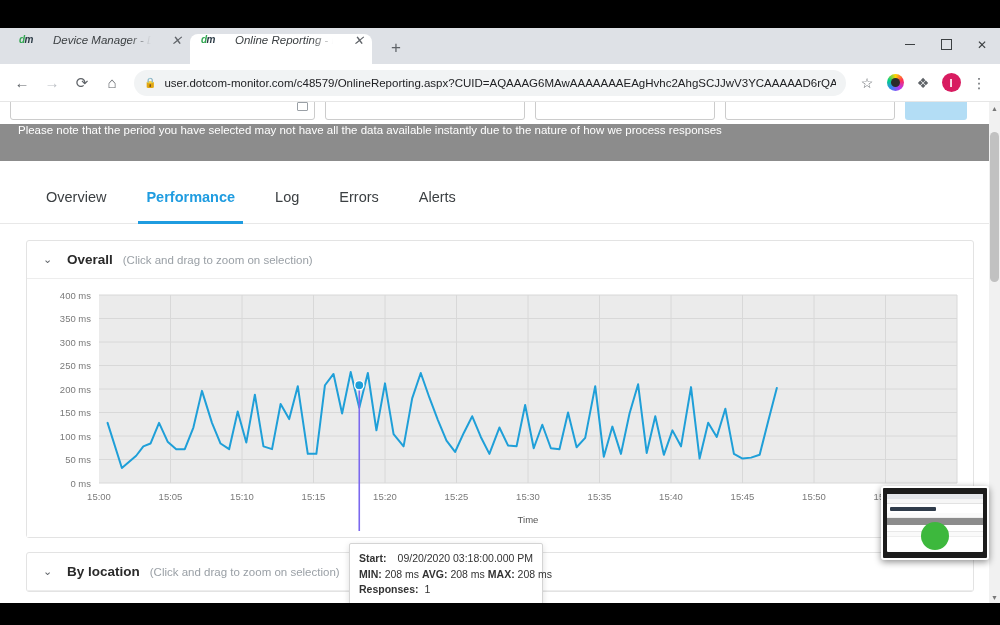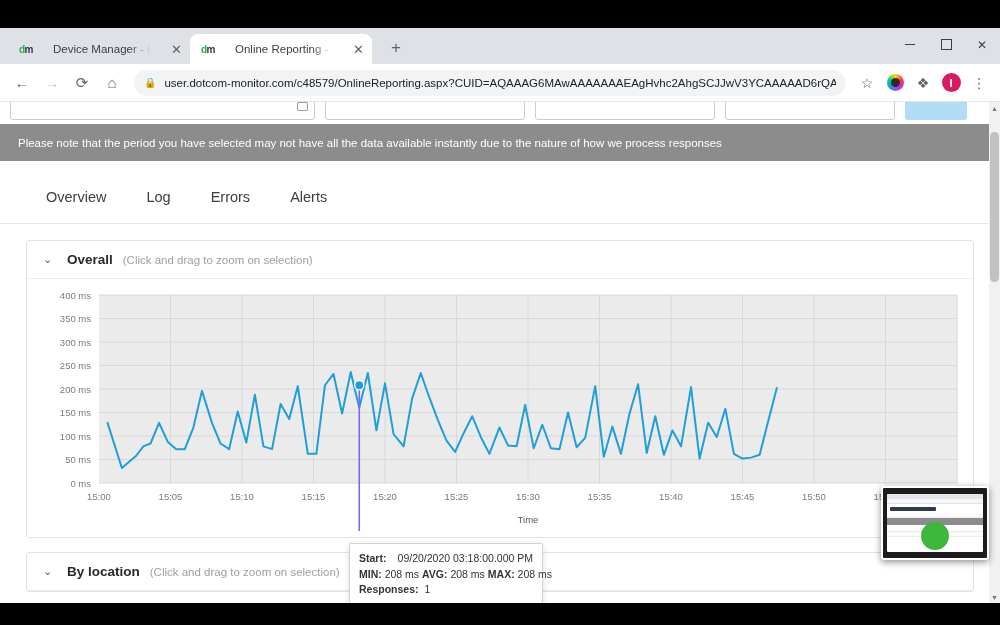--- a/index.html
+++ b/index.html
@@ -15,23 +15,23 @@
     position: absolute; left: 0; top: 28px; width: 1000px; height: 575px;
     background: #fff; overflow: hidden;
   }
 
   
   .tabstrip {
     position: relative; height: 36px; background: #dee1e6;
     display: flex; align-items: flex-end; padding-left: 8px;
   }
   .tab {
-    position: relative; display: flex; align-items: center; gap: 20px;
+    position: relative; display: flex; gap: 20px;
     height: 30px; width: 182px; padding: 0 8px 0 11px;
-    border-radius: 8px 8px 0 0; font-size: 11.5px; color: #3c4043;
+    border-radius: 8px 8px 0 0; font-size: 11.5px; color: #3c4043; font-style: italic;
   }
   .tab.inactive { background: transparent; }
   .tab.active { background: #fff; }
   .tab-title {
     flex: 1; white-space: nowrap; overflow: hidden;
     -webkit-mask-image: linear-gradient(to right,#000 78%,transparent 100%);
     mask-image: linear-gradient(to right,#000 78%,transparent 100%);
   }
   .favicon { font-size: 10px; font-weight: 700; letter-spacing: -0.5px; flex:none; }
   .favicon .d { color: #34a853; }
@@ -103,21 +103,21 @@
     position: absolute; right: 6px; top: 7px; width: 11px; height: 9px;
     border: 1.5px solid #9aa0a6; border-radius: 1px;
   }
   .fbtn {
     width: 62px; height: 26px; margin-top: -8px; background: #b3ddf5;
     border-radius: 3px;
   }
 
   .notice {
     height: 37px; background: #8c8c8c; color: #fff;
-    display: flex; align-items: center; padding: 0 18px; font-size: 11.5px;
+    display: flex; align-items: flex-start; padding: 0 18px; font-size: 11.5px;
   }
 
   .navtabs {
     height: 54px; background: #fff; display: flex; align-items: center;
     padding: 0 26px; gap: 0; border-bottom: 1px solid #e8e8e8; position: relative; margin-top: 9px;
   }
   .ntab {
     position: relative; height: 54px; display: flex; align-items: center;
     padding: 0 20px; font-size: 14.5px; color: #3c4043;
   }
@@ -239,20 +239,21 @@
       <div class="fbox f4"></div>
       <div class="fbtn"></div>
     </div>
 
     <div class="notice">
       <span>Please note that the period you have selected may not have all the data available instantly due to the nature of how we process responses</span>
     </div>
 
     <div class="navtabs">
       <div class="ntab">Overview</div>
+      <div class="ntab active">Performance</div>
       <div class="ntab">Log</div>
       <div class="ntab">Errors</div>
       <div class="ntab">Alerts</div>
     </div>
 
     <div class="content">
 
       <div class="card">
         <div class="card-head">
           <span class="chev">⌄</span>

